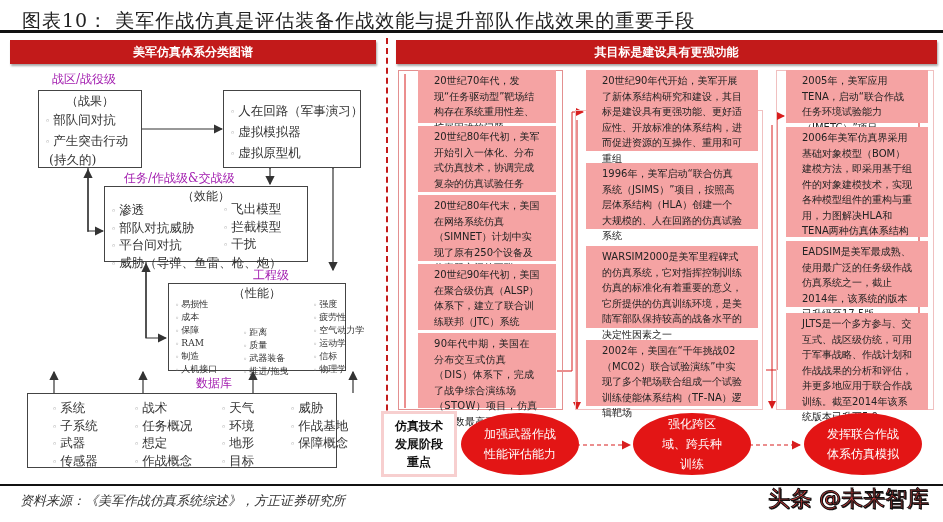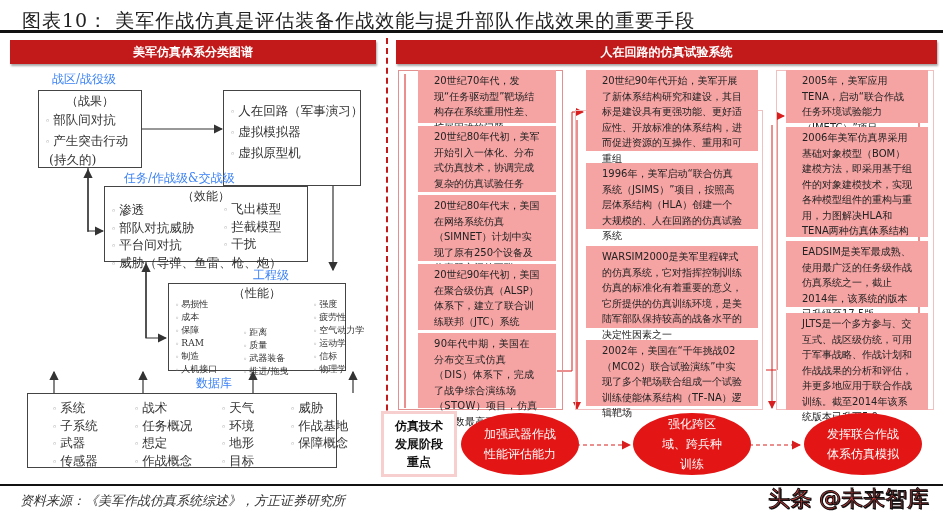--- a/index.html
+++ b/index.html
@@ -9,21 +9,21 @@
   .title { position: absolute; left: 22px; top: 8px; font-family: "DejaVu Serif", "Liberation Serif", serif; font-size: 19px; color: #222; letter-spacing: 1px; white-space: nowrap; }
   .title-rule { position: absolute; left: 0; top: 30px; width: 943px; height: 3px; background: #111; }
 
   .hdr { position: absolute; top: 40px; height: 24px; background: #c21a1a; color: #fff; font-size: 12px; font-weight: bold; display: flex; align-items: center; justify-content: center; box-shadow: 1px 2px 2px rgba(0,0,0,0.35); }
   .hdr-left { left: 10px; width: 366px; }
   .hdr-right { left: 396px; width: 541px; }
 
   .vdash { position: absolute; left: 386px; top: 38px; height: 432px; border-left: 2px dashed #c21a1a; }
 
   
-  .lbl { position: absolute; font-family: "DejaVu Serif", "Liberation Serif", serif; font-size: 12px; color: #3b82f6; white-space: nowrap; }
+  .lbl { position: absolute; font-family: "DejaVu Serif", "Liberation Serif", serif; font-size: 12px; color: #a21caf; white-space: nowrap; }
   .dbox { position: absolute; border: 1.5px solid #444; background: #fff; font-family: "DejaVu Serif", "Liberation Serif", serif; color: #333; }
   .dbox .cap { text-align: center; font-size: 12px; }
   .dbox ul { list-style: none; }
   .dbox li { font-size: 12.5px; line-height: 19px; white-space: nowrap; }
   .dbox li::before { content: "◦ "; font-size: 9px; color: #777; }
   .sm li { font-size: 9px; line-height: 14px; }
   .sm li::before { font-size: 7px; }
 
   svg.arrows { position: absolute; left: 0; top: 0; }
 
@@ -37,21 +37,21 @@
   .source { position: absolute; left: 20px; top: 492px; font-family: Liberation Serif, serif; font-style: italic; font-size: 13px; color: #333; white-space: nowrap; }
   .watermark { position: absolute; left: 768px; top: 484px; font-size: 22px; color: #ef4444; -webkit-text-stroke: 1px #111; text-shadow: 1px 1px 0 #111; white-space: nowrap; }
 </style>
 </head>
 <body>
 
 <div class="title">图表10：  美军作战仿真是评估装备作战效能与提升部队作战效果的重要手段</div>
 <div class="title-rule"></div>
 
 <div class="hdr hdr-left">美军仿真体系分类图谱</div>
-<div class="hdr hdr-right">人在回路的仿真试验系统</div>
+<div class="hdr hdr-right">其目标是建设具有更强功能</div>
 <div class="vdash"></div>
 
 <svg class="arrows" width="943" height="522">
   <defs>
     <marker id="ah" markerWidth="8" markerHeight="8" refX="7" refY="4" orient="auto">
       <path d="M0,0 L8,4 L0,8 z" fill="#333"></path>
     </marker>
     <marker id="rh" markerWidth="8" markerHeight="8" refX="7" refY="4" orient="auto">
       <path d="M0,0 L8,4 L0,8 z" fill="#d81e1e"></path>
     </marker>
@@ -89,21 +89,21 @@
 <div class="lbl" style="left:52px; top:71px;">战区/战役级</div>
 <div class="dbox" style="left:38px; top:90px; width:104px; height:78px; padding:2px 6px;">
   <div class="cap">（战果）</div>
   <ul>
     <li>部队间对抗</li>
     <li>产生突击行动</li>
   </ul>
   <div style="font-size:12.5px; padding-left:4px;">(持久的)</div>
 </div>
 
-<div class="dbox" style="left:223px; top:90px; width:138px; height:96px; padding:10px 6px;">
+<div class="dbox" style="left:223px; top:90px; width:138px; height:78px; padding:10px 6px;">
   <ul>
     <li>人在回路（军事演习）</li>
     <li>虚拟模拟器</li>
     <li>虚拟原型机</li>
   </ul>
 </div>
 
 <div class="lbl" style="left:124px; top:170px;">任务/作战级&amp;交战级</div>
 <div class="dbox" style="left:104px; top:186px; width:204px; height:76px; padding:1px 6px;">
   <div class="cap">（效能）</div>

